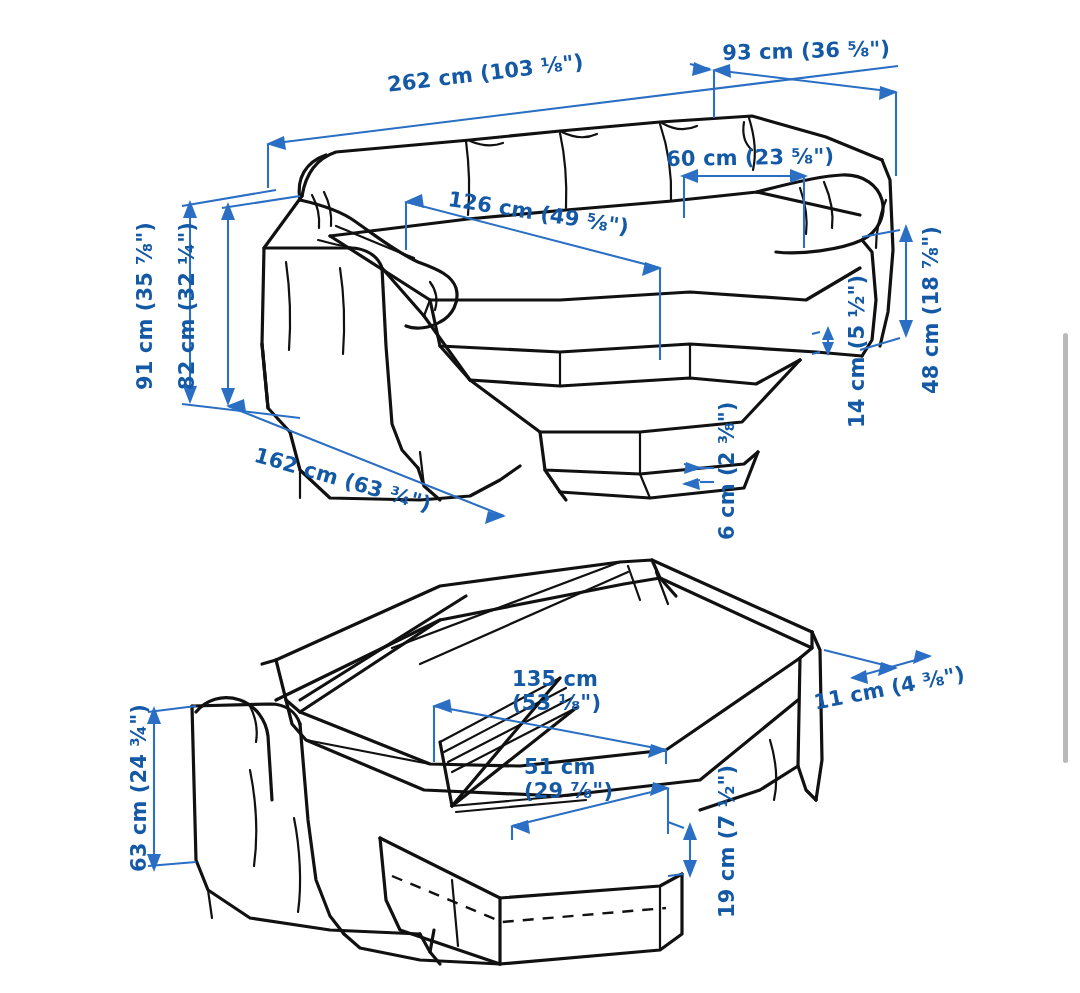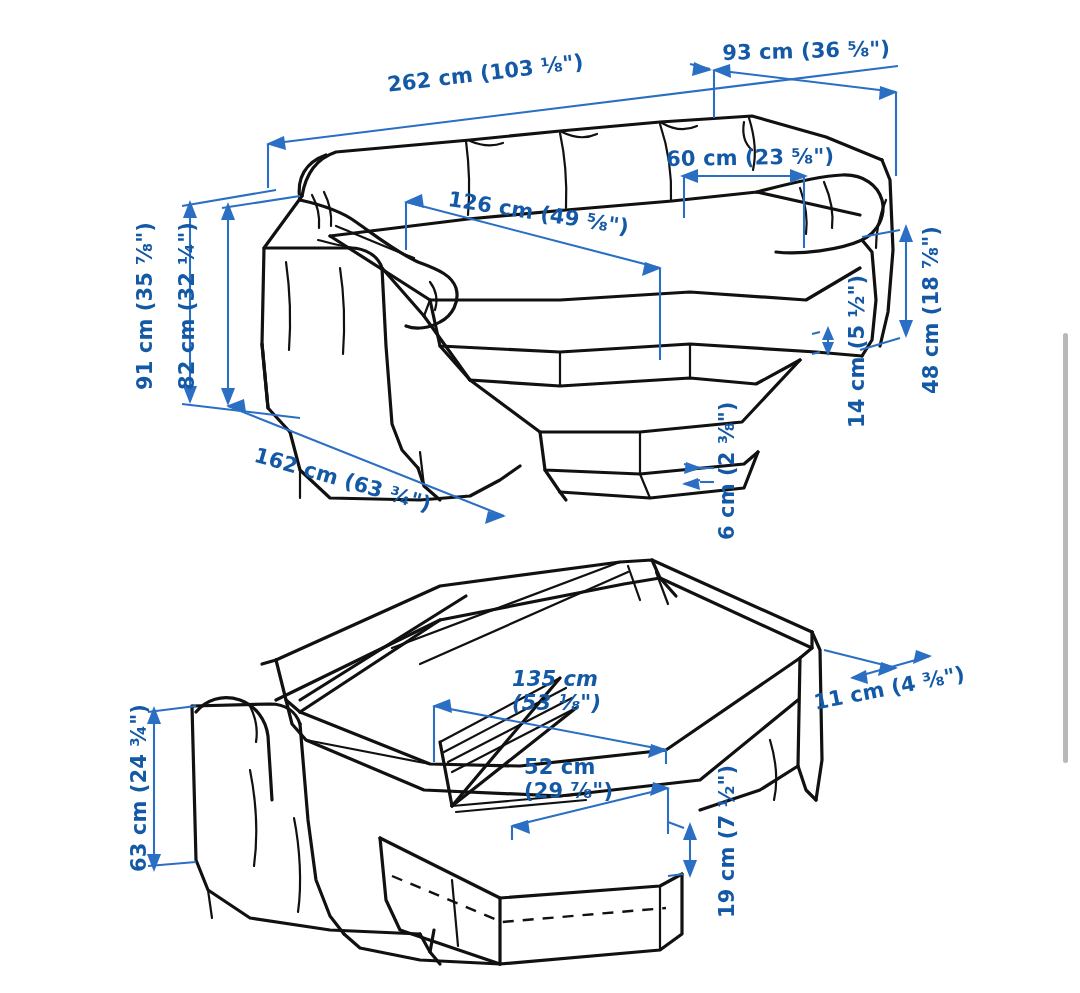--- a/index.html
+++ b/index.html
@@ -271,27 +271,27 @@
   <div class="lbl" style="left:176px;top:390px;font-size:21px;transform:rotate(-90deg);">82 cm (32 ¼")</div>
 
   <div class="lbl" style="left:258px;top:444px;font-size:21px;transform:rotate(16deg);">162 cm (63 ¾")</div>
 
   <div class="lbl" style="left:920px;top:394px;font-size:21px;transform:rotate(-90deg);">48 cm (18 ⅞")</div>
 
   <div class="lbl" style="left:846px;top:428px;font-size:21px;transform:rotate(-90deg);">14 cm (5 ½")</div>
 
   <div class="lbl" style="left:716px;top:540px;font-size:21px;transform:rotate(-90deg);">6 cm (2 ⅜")</div>
 
-  <div class="lbl" style="left:512px;top:668px;font-size:21px;text-align:left;font-style:italic;">
+  <div class="lbl" style="left:512px;top:668px;font-size:21px;text-align:left;">
     <div>135 cm</div>
     <div>(53 ⅛")</div>
   </div>
 
   <div class="lbl" style="left:524px;top:756px;font-size:21px;text-align:left;">
-    <div>52 cm</div>
+    <div>51 cm</div>
     <div>(29 ⅞")</div>
   </div>
 
   <div class="lbl" style="left:128px;top:872px;font-size:21px;transform:rotate(-90deg);">63 cm (24 ¾")</div>
 
   <div class="lbl" style="left:716px;top:918px;font-size:21px;transform:rotate(-90deg);">19 cm (7 ½")</div>
 
   <div class="lbl" style="left:812px;top:692px;font-size:21px;transform:rotate(-11deg);">11 cm (4 ⅜")</div>
 
   <div class="scrollbar"></div>

